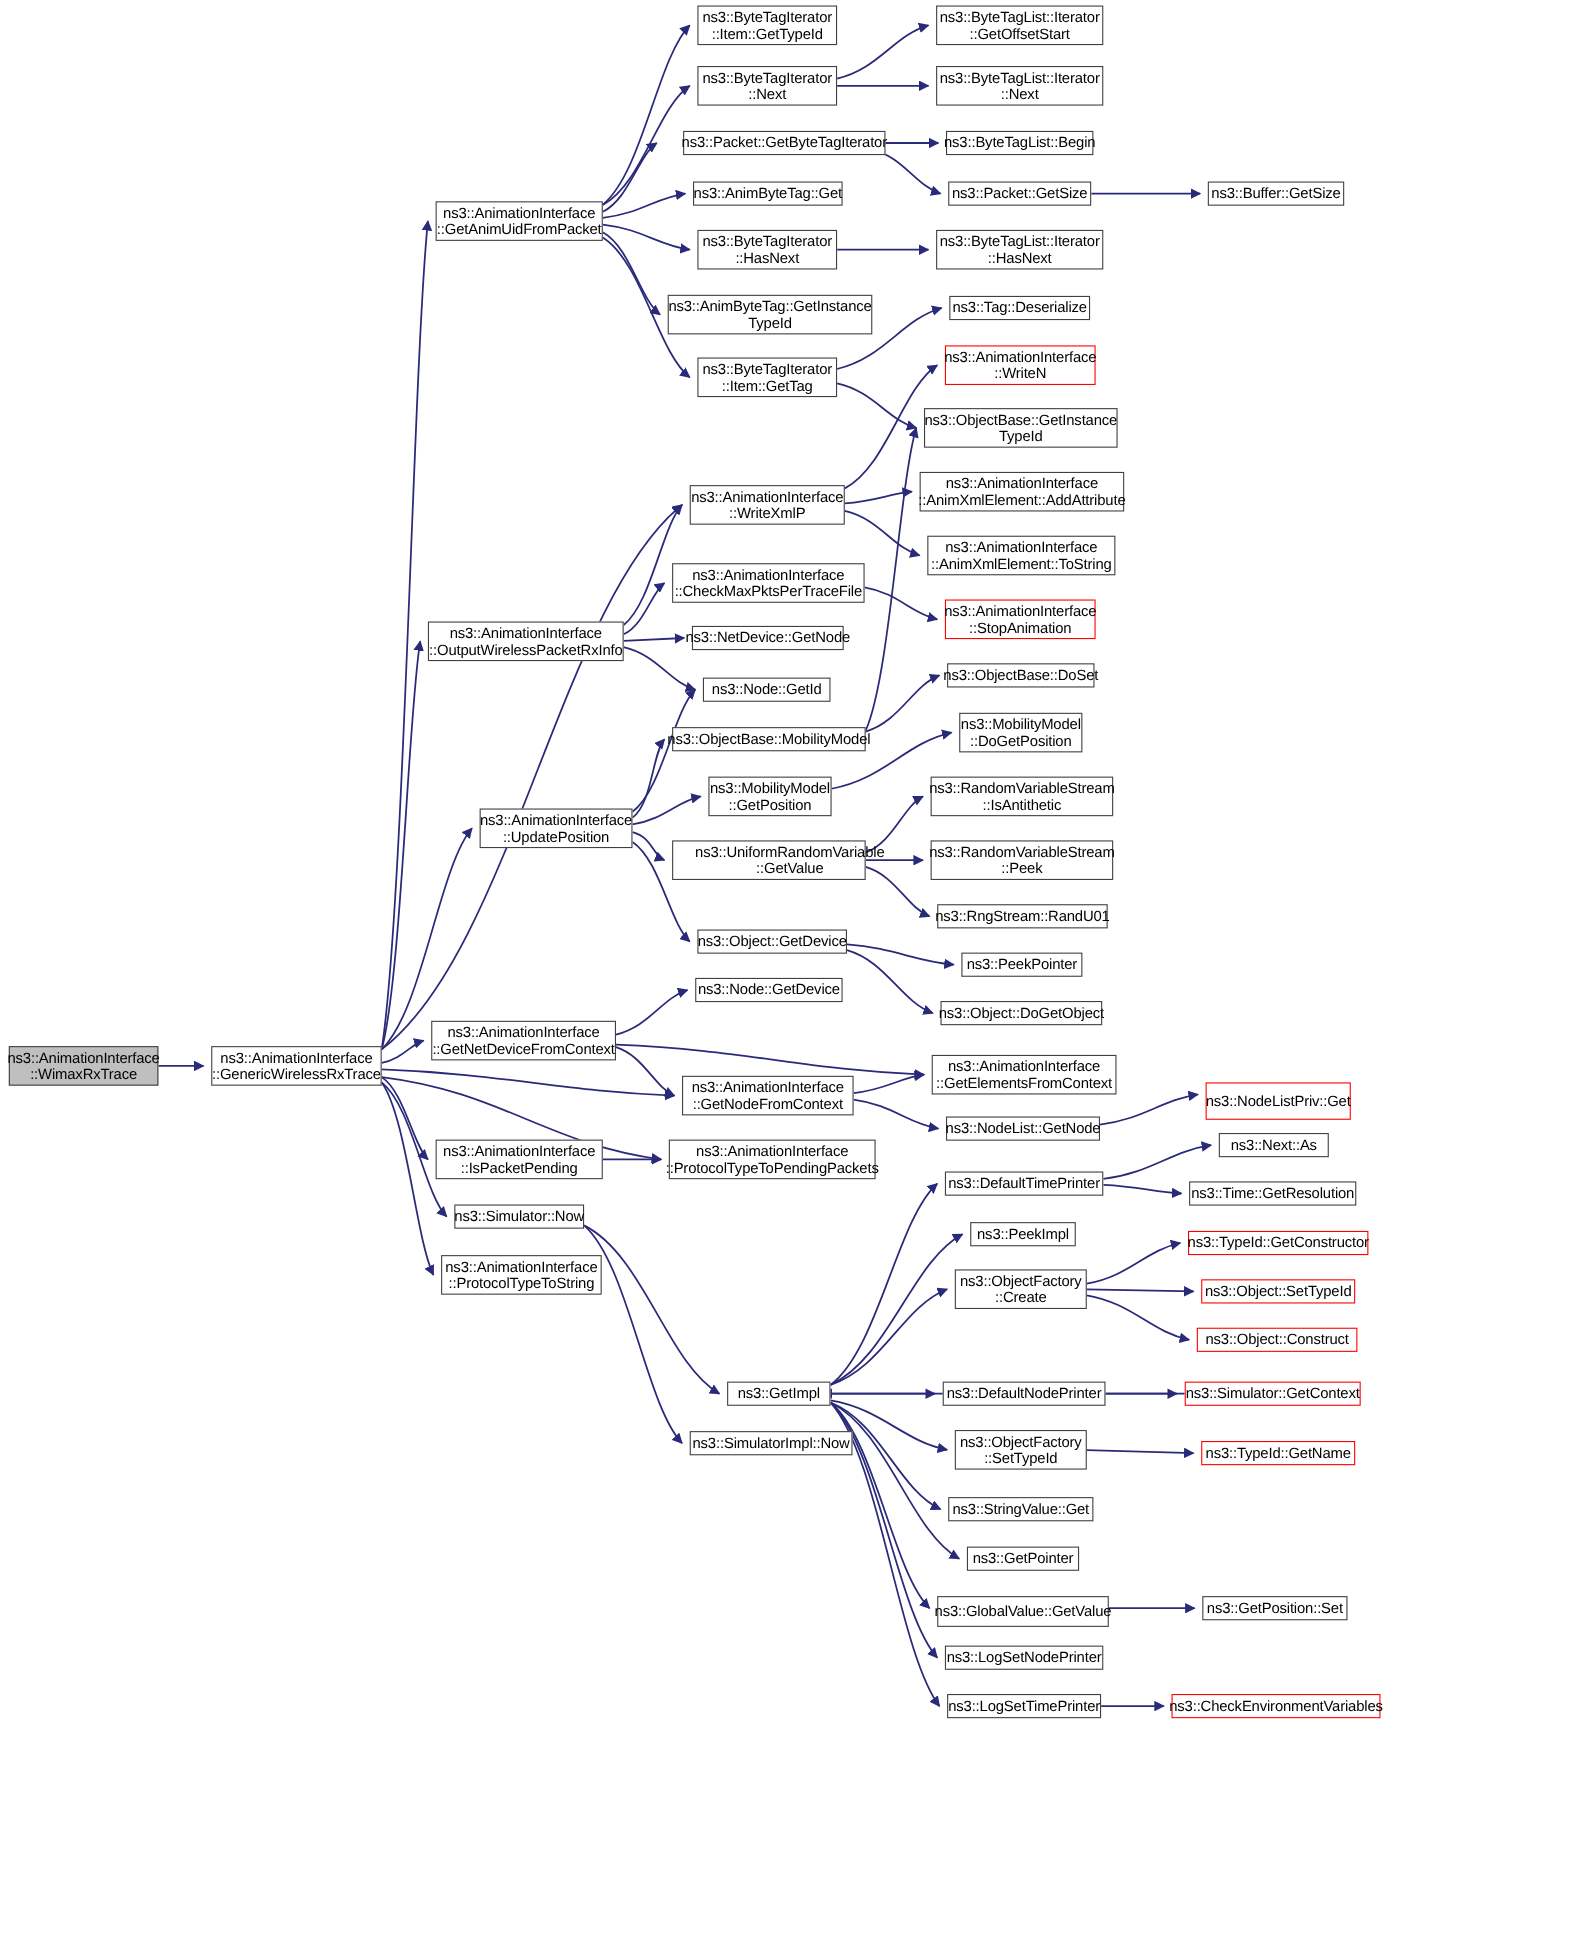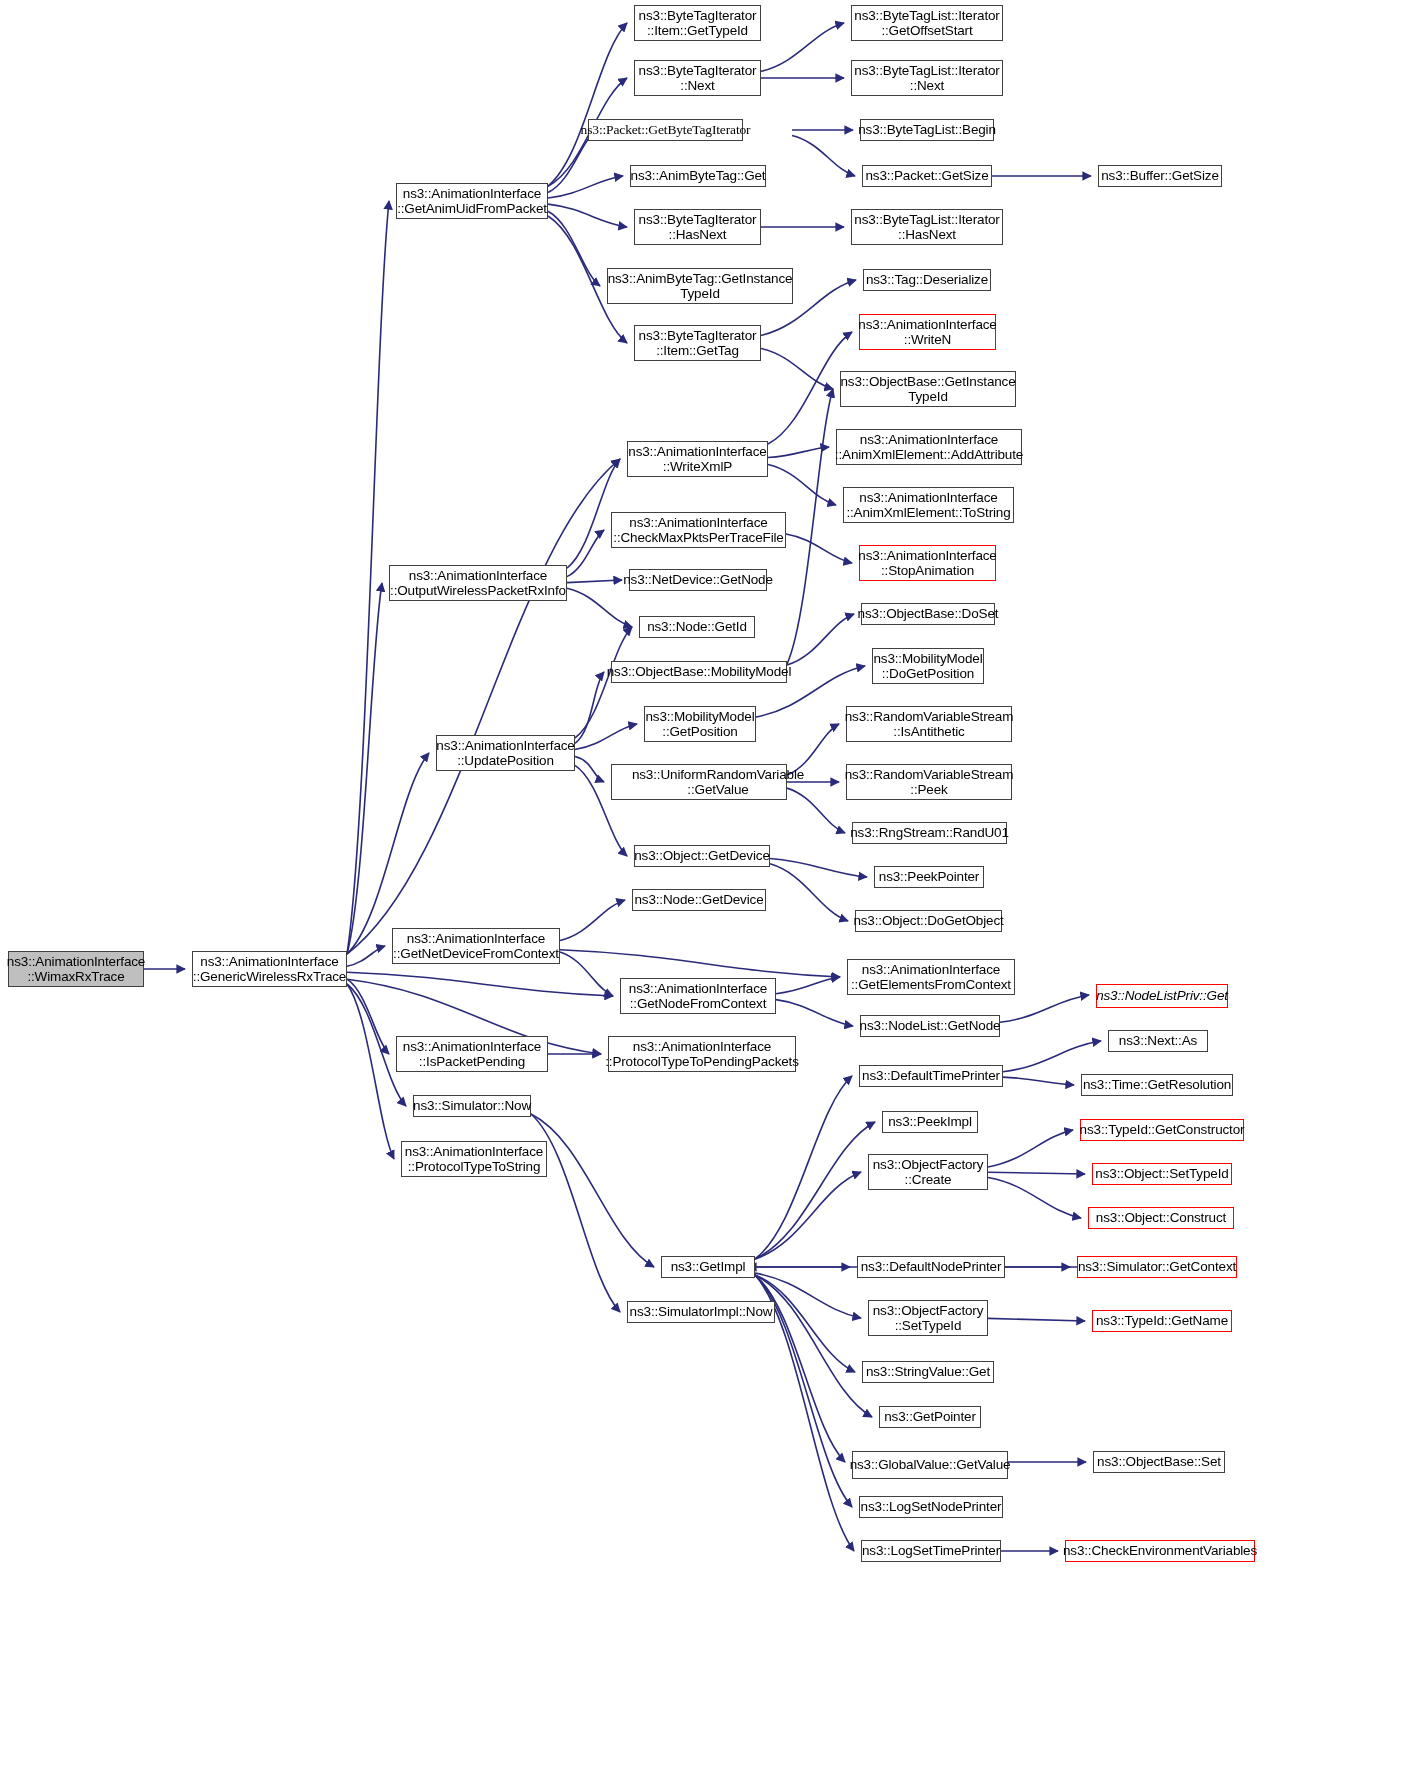--- a/index.html
+++ b/index.html
@@ -129,21 +129,21 @@
 <div class="node root" style="left: 8px; top: 951px; width: 136px; height: 36px;">ns3::AnimationInterface
 ::WimaxRxTrace</div>
     <div class="node" style="left: 192px; top: 951px; width: 155px; height: 36px;">ns3::AnimationInterface
 ::GenericWirelessRxTrace</div>
     <div class="node" style="left: 396px; top: 183px; width: 152px; height: 36px;">ns3::AnimationInterface
 ::GetAnimUidFromPacket</div>
     <div class="node" style="left: 634px; top: 5px; width: 127px; height: 36px;">ns3::ByteTagIterator
 ::Item::GetTypeId</div>
     <div class="node" style="left: 634px; top: 60px; width: 127px; height: 36px;">ns3::ByteTagIterator
 ::Next</div>
-    <div class="node" style="left: 588px; top: 119px; width: 155px; height: 22px; font-family: Liberation Serif, serif;">ns3::Packet::GetByteTagIterator</div>
+    <div class="node" style="left: 621px; top: 119px; width: 184px; height: 22px;">ns3::Packet::GetByteTagIterator</div>
     <div class="node" style="left: 630px; top: 165px; width: 136px; height: 22px;">ns3::AnimByteTag::Get</div>
     <div class="node" style="left: 634px; top: 209px; width: 127px; height: 36px;">ns3::ByteTagIterator
 ::HasNext</div>
     <div class="node" style="left: 607px; top: 268px; width: 186px; height: 36px;">ns3::AnimByteTag::GetInstance
 TypeId</div>
     <div class="node" style="left: 634px; top: 325px; width: 127px; height: 36px;">ns3::ByteTagIterator
 ::Item::GetTag</div>
     <div class="node" style="left: 851px; top: 5px; width: 152px; height: 36px;">ns3::ByteTagList::Iterator
 ::GetOffsetStart</div>
     <div class="node" style="left: 851px; top: 60px; width: 152px; height: 36px;">ns3::ByteTagList::Iterator
@@ -191,21 +191,21 @@
     <div class="node" style="left: 874px; top: 866px; width: 110px; height: 22px;">ns3::PeekPointer</div>
     <div class="node" style="left: 855px; top: 910px; width: 147px; height: 22px;">ns3::Object::DoGetObject</div>
     <div class="node" style="left: 632px; top: 889px; width: 134px; height: 22px;">ns3::Node::GetDevice</div>
     <div class="node" style="left: 392px; top: 928px; width: 168px; height: 36px;">ns3::AnimationInterface
 ::GetNetDeviceFromContext</div>
     <div class="node" style="left: 620px; top: 978px; width: 156px; height: 36px;">ns3::AnimationInterface
 ::GetNodeFromContext</div>
     <div class="node" style="left: 847px; top: 959px; width: 168px; height: 36px;">ns3::AnimationInterface
 ::GetElementsFromContext</div>
     <div class="node" style="left: 860px; top: 1015px; width: 140px; height: 22px;">ns3::NodeList::GetNode</div>
-    <div class="node hot" style="left: 1096px; top: 984px; width: 132px; height: 24px; font-style: italic;">ns3::NodeListPriv::Get</div>
+    <div class="node hot" style="left: 1096px; top: 984px; width: 132px; height: 34px;">ns3::NodeListPriv::Get</div>
     <div class="node" style="left: 396px; top: 1036px; width: 152px; height: 36px;">ns3::AnimationInterface
 ::IsPacketPending</div>
     <div class="node" style="left: 608px; top: 1036px; width: 188px; height: 36px;">ns3::AnimationInterface
 ::ProtocolTypeToPendingPackets</div>
     <div class="node" style="left: 413px; top: 1095px; width: 118px; height: 22px;">ns3::Simulator::Now</div>
     <div class="node" style="left: 401px; top: 1141px; width: 146px; height: 36px;">ns3::AnimationInterface
 ::ProtocolTypeToString</div>
     <div class="node" style="left: 859px; top: 1065px; width: 144px; height: 22px;">ns3::DefaultTimePrinter</div>
     <div class="node" style="left: 1108px; top: 1030px; width: 100px; height: 22px;">ns3::Next::As</div>
     <div class="node" style="left: 1081px; top: 1074px; width: 152px; height: 22px;">ns3::Time::GetResolution</div>
@@ -218,17 +218,17 @@
     <div class="node" style="left: 661px; top: 1256px; width: 94px; height: 22px;">ns3::GetImpl</div>
     <div class="node" style="left: 857px; top: 1256px; width: 148px; height: 22px;">ns3::DefaultNodePrinter</div>
     <div class="node hot" style="left: 1077px; top: 1256px; width: 160px; height: 22px;">ns3::Simulator::GetContext</div>
     <div class="node" style="left: 627px; top: 1301px; width: 148px; height: 22px;">ns3::SimulatorImpl::Now</div>
     <div class="node" style="left: 868px; top: 1300px; width: 120px; height: 36px;">ns3::ObjectFactory
 ::SetTypeId</div>
     <div class="node hot" style="left: 1092px; top: 1310px; width: 140px; height: 22px;">ns3::TypeId::GetName</div>
     <div class="node" style="left: 862px; top: 1361px; width: 132px; height: 22px;">ns3::StringValue::Get</div>
     <div class="node" style="left: 879px; top: 1406px; width: 102px; height: 22px;">ns3::GetPointer</div>
     <div class="node" style="left: 852px; top: 1451px; width: 156px; height: 28px;">ns3::GlobalValue::GetValue</div>
-    <div class="node" style="left: 1093px; top: 1451px; width: 132px; height: 22px;">ns3::ObjectBase::Set</div>
+    <div class="node" style="left: 1093px; top: 1451px; width: 132px; height: 22px;">ns3::GetPosition::Set</div>
     <div class="node" style="left: 859px; top: 1496px; width: 144px; height: 22px;">ns3::LogSetNodePrinter</div>
     <div class="node" style="left: 861px; top: 1540px; width: 140px; height: 22px;">ns3::LogSetTimePrinter</div>
     <div class="node hot" style="left: 1065px; top: 1540px; width: 190px; height: 22px;">ns3::CheckEnvironmentVariables</div>
   </div>
 
 </body></html>

